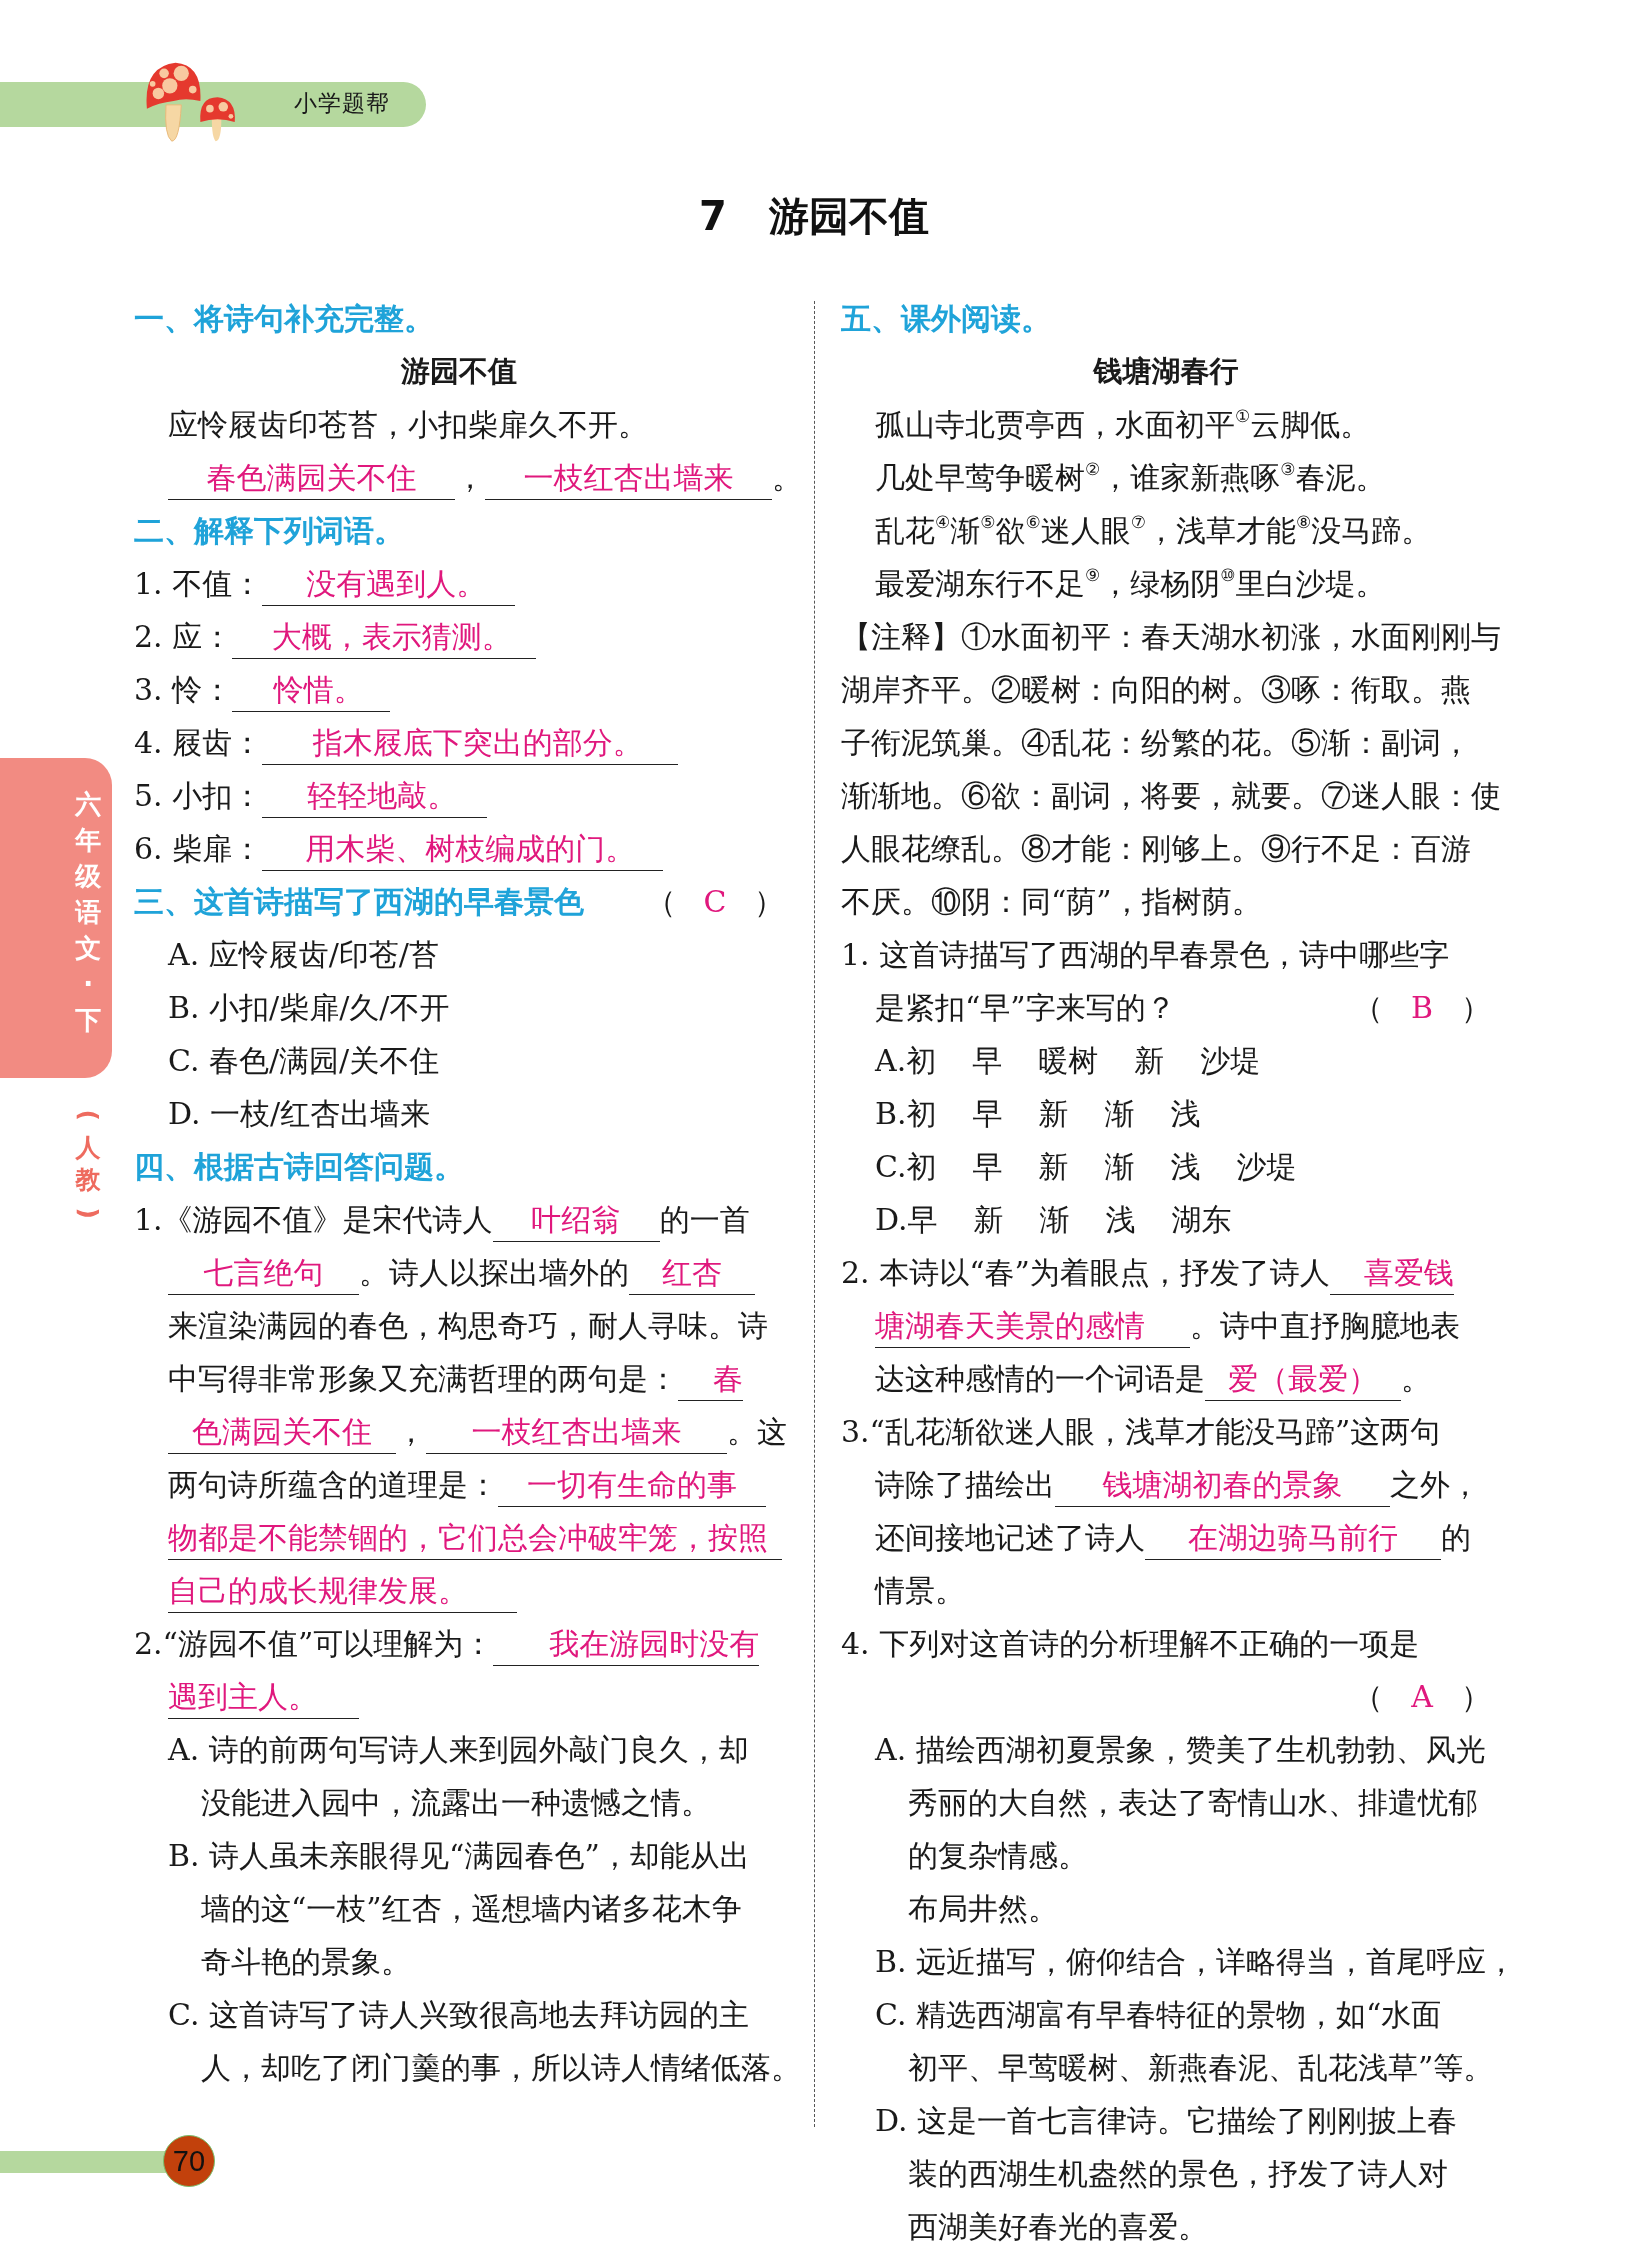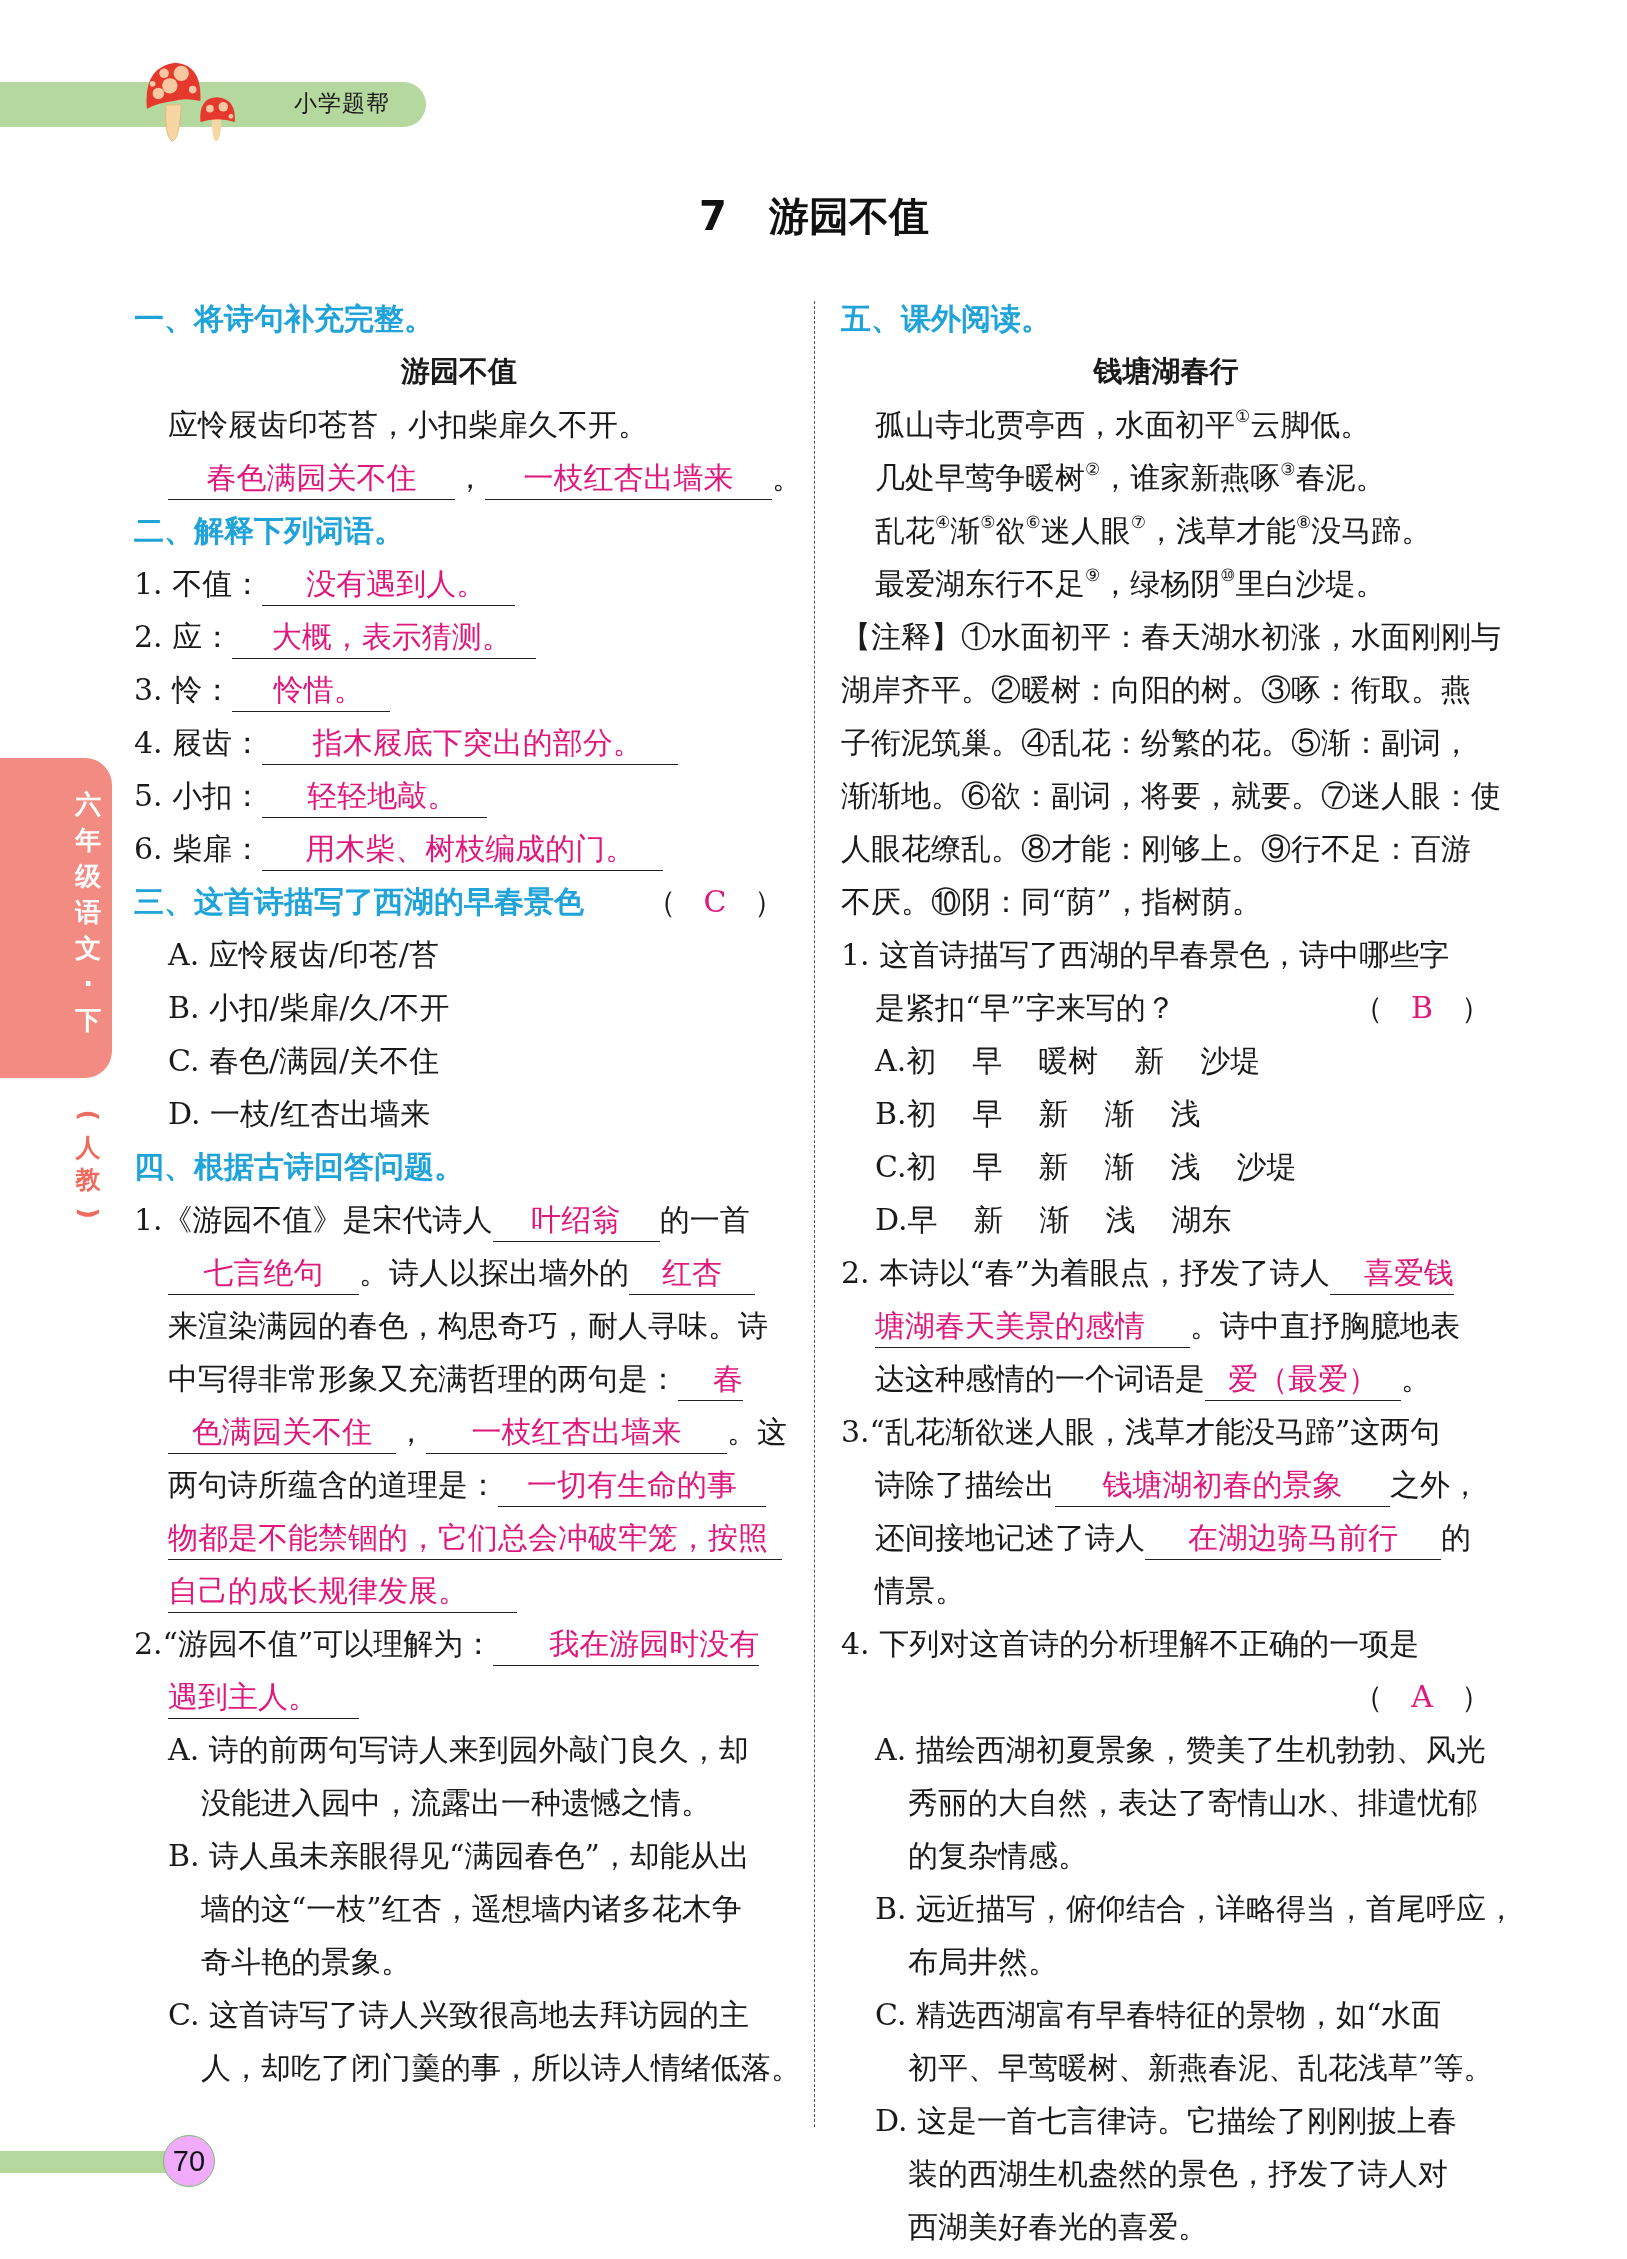--- a/index.html
+++ b/index.html
@@ -14,21 +14,21 @@
   .page-title{left:0;width:1628px;top:189px;text-align:center;font-family:"DejaVu Sans",sans-serif;font-weight:bold;font-size:40px;color:#111;}
   .page-title .num{margin-right:42px;}
   
   .divider{left:814px;top:301px;height:1826px;border-left:1.9px dashed #555;}
   
   .side-tab{left:0;top:758px;width:112px;height:320px;background:#f28b82;border-radius:0 27px 27px 0;}
   .side-tab-text{left:72px;top:786px;width:32.5px;font-family:"DejaVu Sans",sans-serif;font-weight:bold;font-size:26px;color:#fff;line-height:36px;text-align:center;}
   .side-edition{left:70px;top:1099px;width:36px;font-family:"DejaVu Sans",sans-serif;font-weight:bold;font-size:25px;color:#ee6b5f;line-height:32.5px;text-align:center;}
   
   .foot-bar{left:0;top:2151px;width:167px;height:22px;background:#b5d89e;}
-  .page-num{left:163px;top:2135px;width:50px;height:50px;border:1.9px solid #7cbd6b;border-radius:50%;background:#f0abfc;
+  .page-num{left:163px;top:2135px;width:50px;height:50px;border:1.9px solid #7cbd6b;border-radius:50%;background:#c2410c;
             font-family:"Liberation Sans",sans-serif;font-size:29px;text-align:center;line-height:50px;color:#111;}
   
   .col{position:absolute;font-size:30px;line-height:53px;}
   .col-left{left:134px;top:292px;width:650px;}
   .col-right{left:841px;top:292px;width:650px;}
   .sec-h{font-family:"DejaVu Sans",sans-serif;color:#1fa3d9;font-size:30px;font-weight:bold;height:53px;}
   .center{text-align:center;}
   .poem-title{font-family:"DejaVu Sans",sans-serif;font-weight:bold;font-size:29px;}
   .line{white-space:nowrap;}
   .ans{color:#e0187d;font-family:"DejaVu Serif",serif;}
@@ -176,22 +176,22 @@
     <div class="line ind1"><span>还间接地记述了诗人</span><span class="blank ans" style="width:296px">在湖边骑马前行</span><span>的</span></div>
     <div class="line ind1">情景。</div>
   </div>
 
   <div>
     <div class="line">4. 下列对这首诗的分析理解不正确的一项是</div>
     <div class="line" style="text-align:right">（<span class="ans" style="display:inline-block;width:78px;text-align:center">A</span>）</div>
     <div class="line ind1">A. 描绘西湖初夏景象，赞美了生机勃勃、风光</div>
     <div class="line ind3">秀丽的大自然，表达了寄情山水、排遣忧郁</div>
     <div class="line ind3">的复杂情感。</div>
+    <div class="line ind3">布局井然。</div>
     <div class="line ind1">B. 远近描写，俯仰结合，详略得当，首尾呼应，</div>
-    <div class="line ind3">布局井然。</div>
     <div class="line ind1">C. 精选西湖富有早春特征的景物，如“水面</div>
     <div class="line ind3">初平、早莺暖树、新燕春泥、乱花浅草”等。</div>
     <div class="line ind1">D. 这是一首七言律诗。它描绘了刚刚披上春</div>
     <div class="line ind3">装的西湖生机盎然的景色，抒发了诗人对</div>
     <div class="line ind3">西湖美好春光的喜爱。</div>
   </div>
 </div>
 
 <div class="abs foot-bar"></div>
 <div class="abs page-num">70</div>

